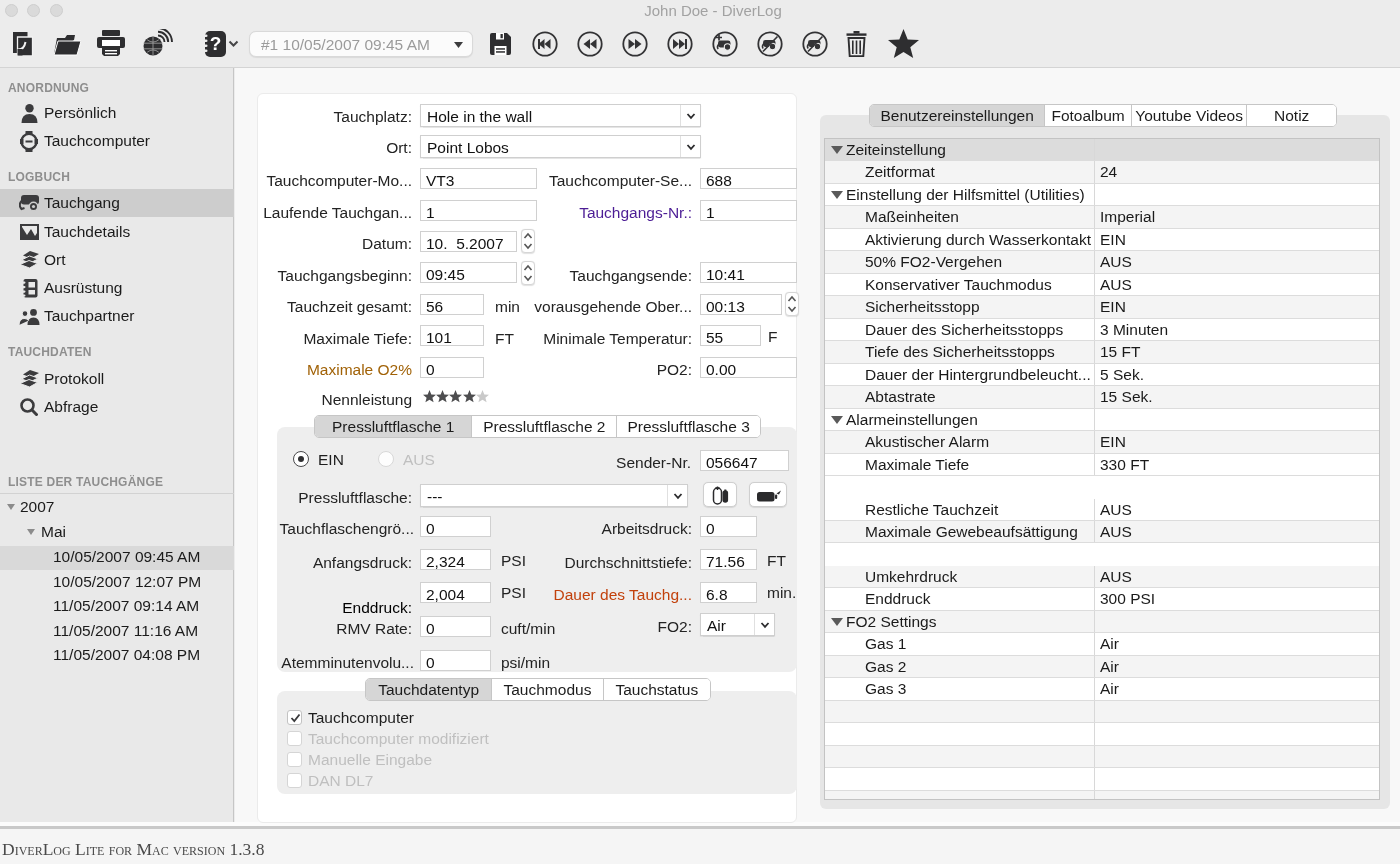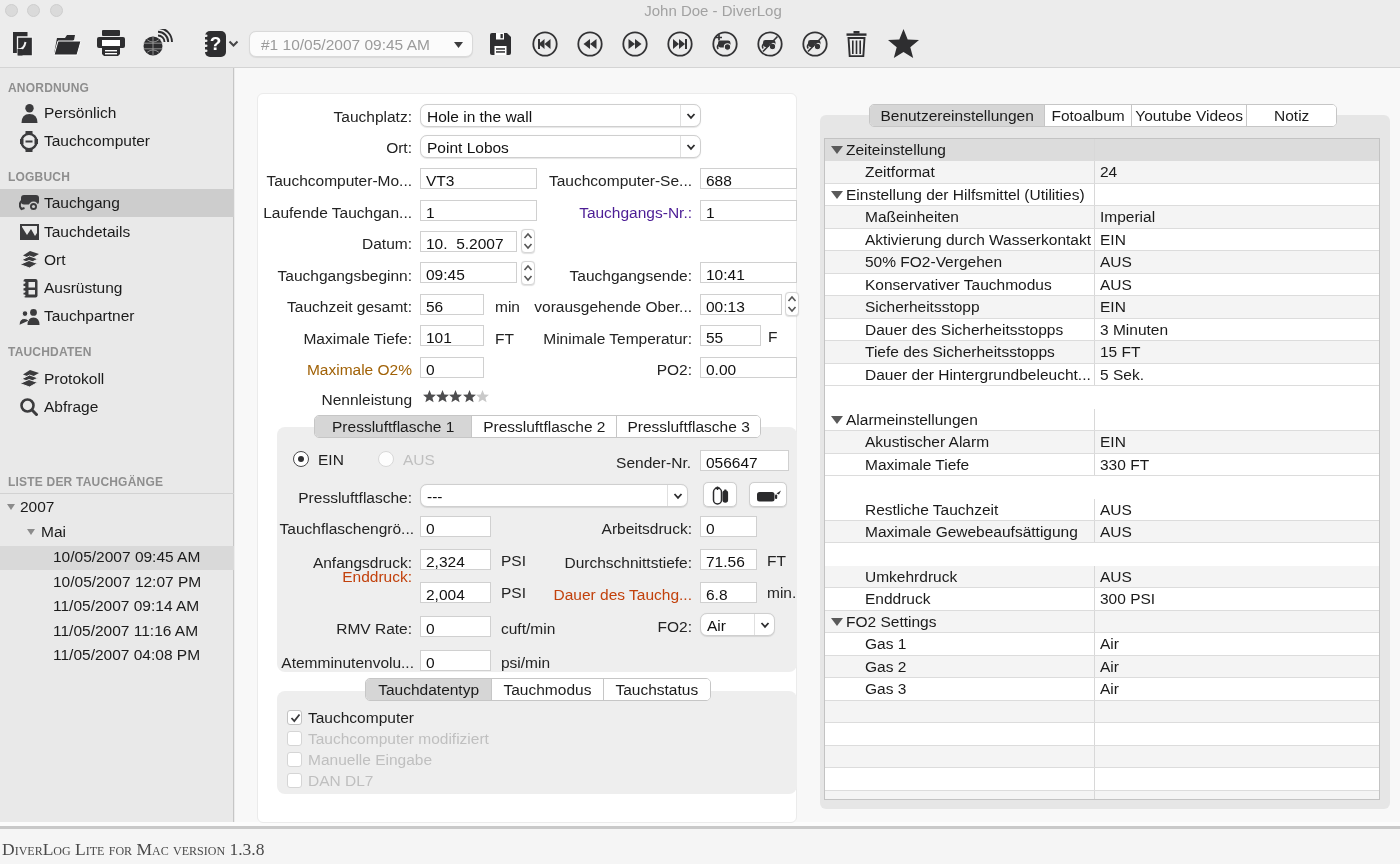--- a/index.html
+++ b/index.html
@@ -1,21 +1,21 @@
 <!DOCTYPE html>
 <html><head><meta charset="utf-8">
 <style>
 *{margin:0;padding:0;box-sizing:border-box}
 html,body{width:1400px;height:864px}
 body{position:relative;font-family:"Liberation Sans",sans-serif;background:#ececec;overflow:hidden;color:#1e1e1e}
 .abs{position:absolute}
 .lbl{position:absolute;font-size:15.5px;color:#232323;text-align:right;white-space:nowrap}
 .fld{position:absolute;height:21px;background:#fff;border:1px solid #d0d0d0;font-size:15.5px;color:#111;padding:2.5px 0 0 5px;white-space:nowrap}
 .unit{position:absolute;font-size:15.5px;color:#232323;white-space:nowrap}
-.combo{position:absolute;background:#fff;border:1px solid #cfcfcf;border-radius:7px;box-shadow:0 0.5px 1px rgba(0,0,0,0.10);font-size:15.5px;color:#111}
+.combo{position:absolute;background:#fff;border:1px solid #cfcfcf;border-radius:0;box-shadow:0 0.5px 1px rgba(0,0,0,0.10);font-size:15.5px;color:#111}
 .combo .tx{position:absolute;left:6px;top:3px;white-space:nowrap}
 .combo .dv{position:absolute;right:19px;top:0;bottom:0;width:1px;background:#e0e0e0}
 .combo .ch{position:absolute;right:3px;top:50%;margin-top:-5px;width:12px;height:10px}
 .stepper{position:absolute;width:14px;background:#fff;border:1px solid #d6d6d6;border-radius:4px;box-shadow:0 0.5px 1px rgba(0,0,0,0.12)}
 .tabbar{position:absolute;display:flex;border:1px solid #c6c6c6;border-radius:5px;overflow:hidden;background:#fff;height:23px}
 .tab{font-size:15.5px;color:#1c1c1c;text-align:center;padding-top:2px;background:#fff;border-left:1px solid #c6c6c6;height:100%}
 .tab:first-child{border-left:none}
 .tab.sel{background:#d6d6d6}
 .panel{position:absolute;background:#eeeeee;border-radius:8px}
 .sechdr{position:absolute;font-size:12px;font-weight:bold;color:#8e8e8e;letter-spacing:0.2px;white-space:nowrap}
@@ -350,21 +350,21 @@
 <div class="lbl" style="left:184px;width:230px;top:520px;color:#232323">Tauchflaschengrö...</div>
 <div class="fld" style="left:420px;top:516px;width:71px">0</div>
 <div class="lbl" style="left:462px;width:230px;top:520px;color:#232323">Arbeitsdruck:</div>
 <div class="fld" style="left:700px;top:516px;width:57px">0</div>
 <div class="lbl" style="left:182px;width:230px;top:554px;color:#232323">Anfangsdruck:</div>
 <div class="fld" style="left:420px;top:549px;width:71px">2,324</div>
 <div class="unit" style="left:501px;top:552px">PSI</div>
 <div class="lbl" style="left:462px;width:230px;top:554px;color:#232323">Durchschnittstiefe:</div>
 <div class="fld" style="left:700px;top:549px;width:57px">71.56</div>
 <div class="unit" style="left:767px;top:552px">FT</div>
-<div class="lbl" style="left:182px;width:230px;top:568px;color:#c2410c">Enddruck:</div>
+<div class="lbl" style="left:182px;width:230px;top:599px;color:#000000">Enddruck:</div>
 <div class="fld" style="left:420px;top:582px;width:71px">2,004</div>
 <div class="unit" style="left:501px;top:584px">PSI</div>
 <div class="lbl" style="left:462px;width:230px;top:586px;color:#c2410c">Dauer des Tauchg...</div>
 <div class="fld" style="left:700px;top:582px;width:57px">6.8</div>
 <div class="unit" style="left:767px;top:584px">min.</div>
 <div class="lbl" style="left:182px;width:230px;top:620px;color:#232323">RMV Rate:</div>
 <div class="fld" style="left:420px;top:616px;width:71px">0</div>
 <div class="unit" style="left:501px;top:620px">cuft/min</div>
 <div class="lbl" style="left:462px;width:230px;top:618px;color:#232323">FO2:</div>
 <div class="combo" style="left:700px;top:613px;width:75px;height:23px">
@@ -453,20 +453,25 @@
 <div class="trow" style="top:202.23px;height:22.47px;background:#f4f4f4">
       <span style="position:absolute;left:40px;top:2px">Tiefe des Sicherheitsstopps</span>
       <span style="position:absolute;left:269px;top:0;bottom:0;width:1px;background:#d8d8d8"></span>
       <span style="position:absolute;left:275px;top:2px">15 FT</span>
     </div>
 <div class="trow" style="top:224.70px;height:22.47px;background:#ffffff">
       <span style="position:absolute;left:40px;top:2px">Dauer der Hintergrundbeleucht...</span>
       <span style="position:absolute;left:269px;top:0;bottom:0;width:1px;background:#d8d8d8"></span>
       <span style="position:absolute;left:275px;top:2px">5 Sek.</span>
     </div>
+<div class="trow" style="top:247.17px;height:22.47px;background:#f4f4f4">
+      <span style="position:absolute;left:40px;top:2px">Abtastrate</span>
+      <span style="position:absolute;left:269px;top:0;bottom:0;width:1px;background:#d8d8d8"></span>
+      <span style="position:absolute;left:275px;top:2px">15 Sek.</span>
+    </div>
 <div class="trow" style="top:269.64px;height:22.47px;background:#ffffff">
       <span style="position:absolute;left:6px;top:7px;width:0;height:0;border-left:6px solid transparent;border-right:6px solid transparent;border-top:8px solid #5a5a5a"></span>
       <span style="position:absolute;left:21px;top:2px">Alarmeinstellungen</span>
       <span style="position:absolute;left:269px;top:0;bottom:0;width:1px;background:#d8d8d8"></span>
       <span style="position:absolute;left:275px;top:2px"></span>
     </div>
 <div class="trow" style="top:292.11px;height:22.47px;background:#f4f4f4">
       <span style="position:absolute;left:40px;top:2px">Akustischer Alarm</span>
       <span style="position:absolute;left:269px;top:0;bottom:0;width:1px;background:#d8d8d8"></span>
       <span style="position:absolute;left:275px;top:2px">EIN</span>

